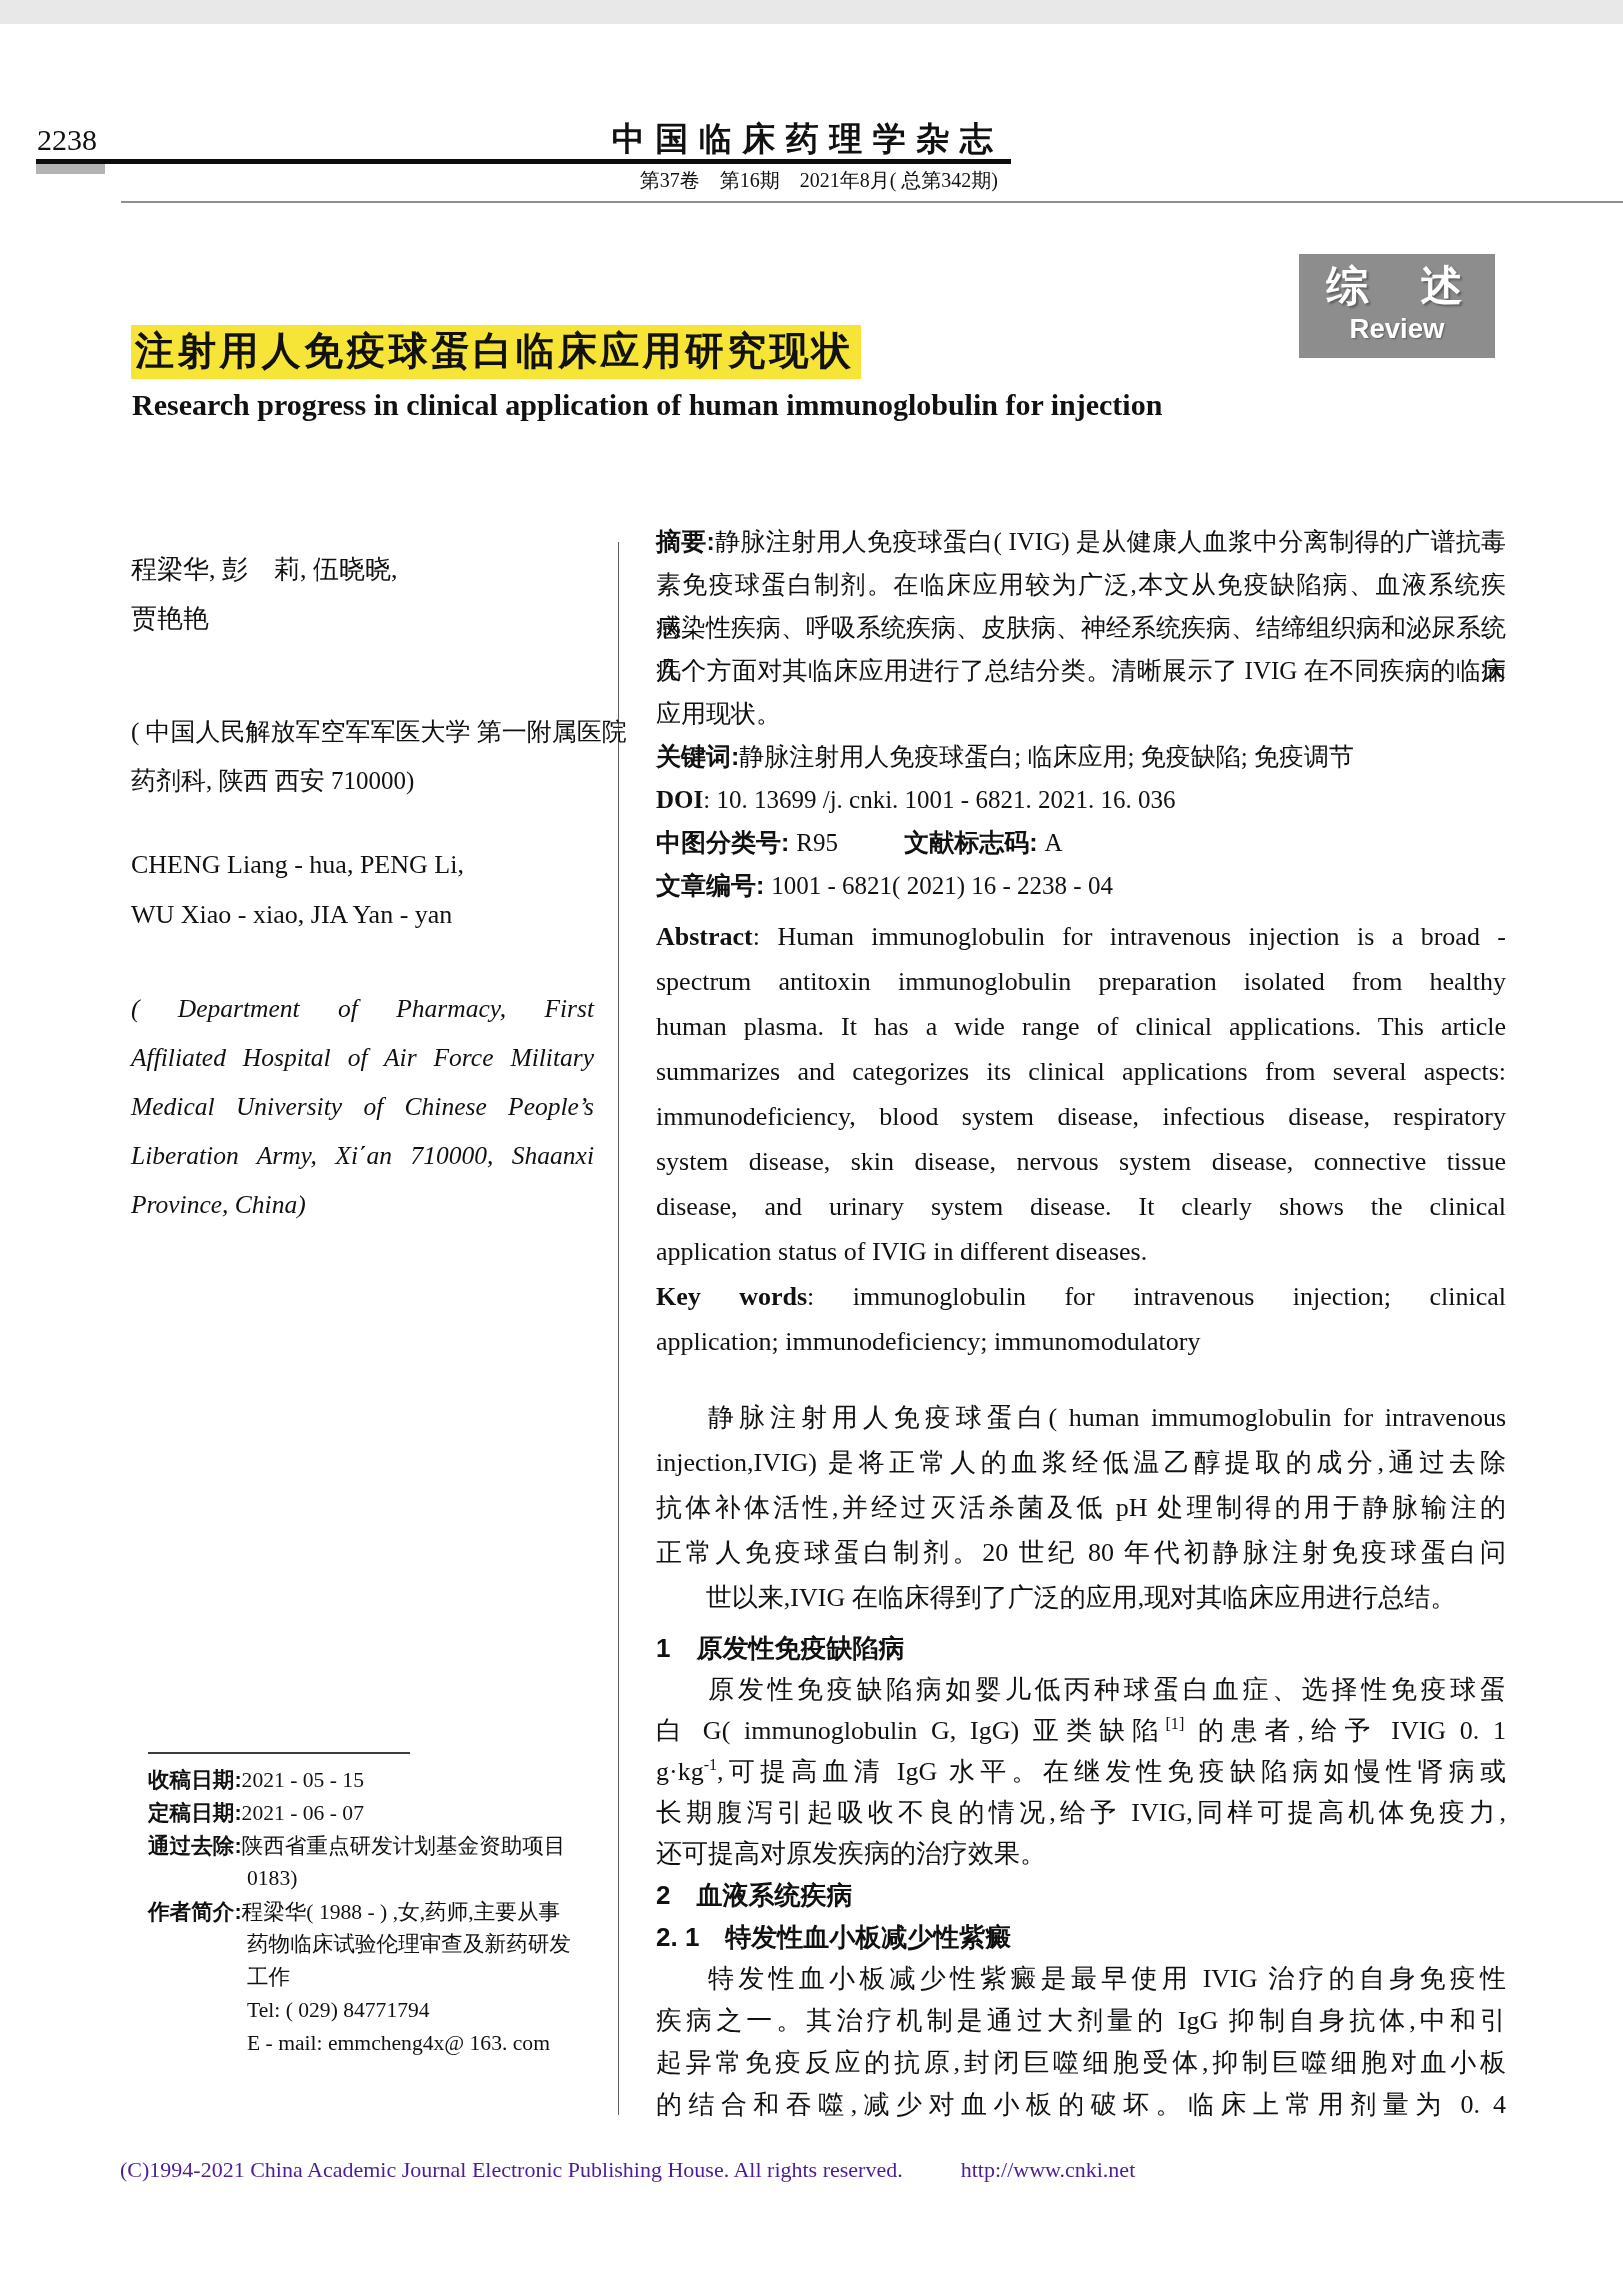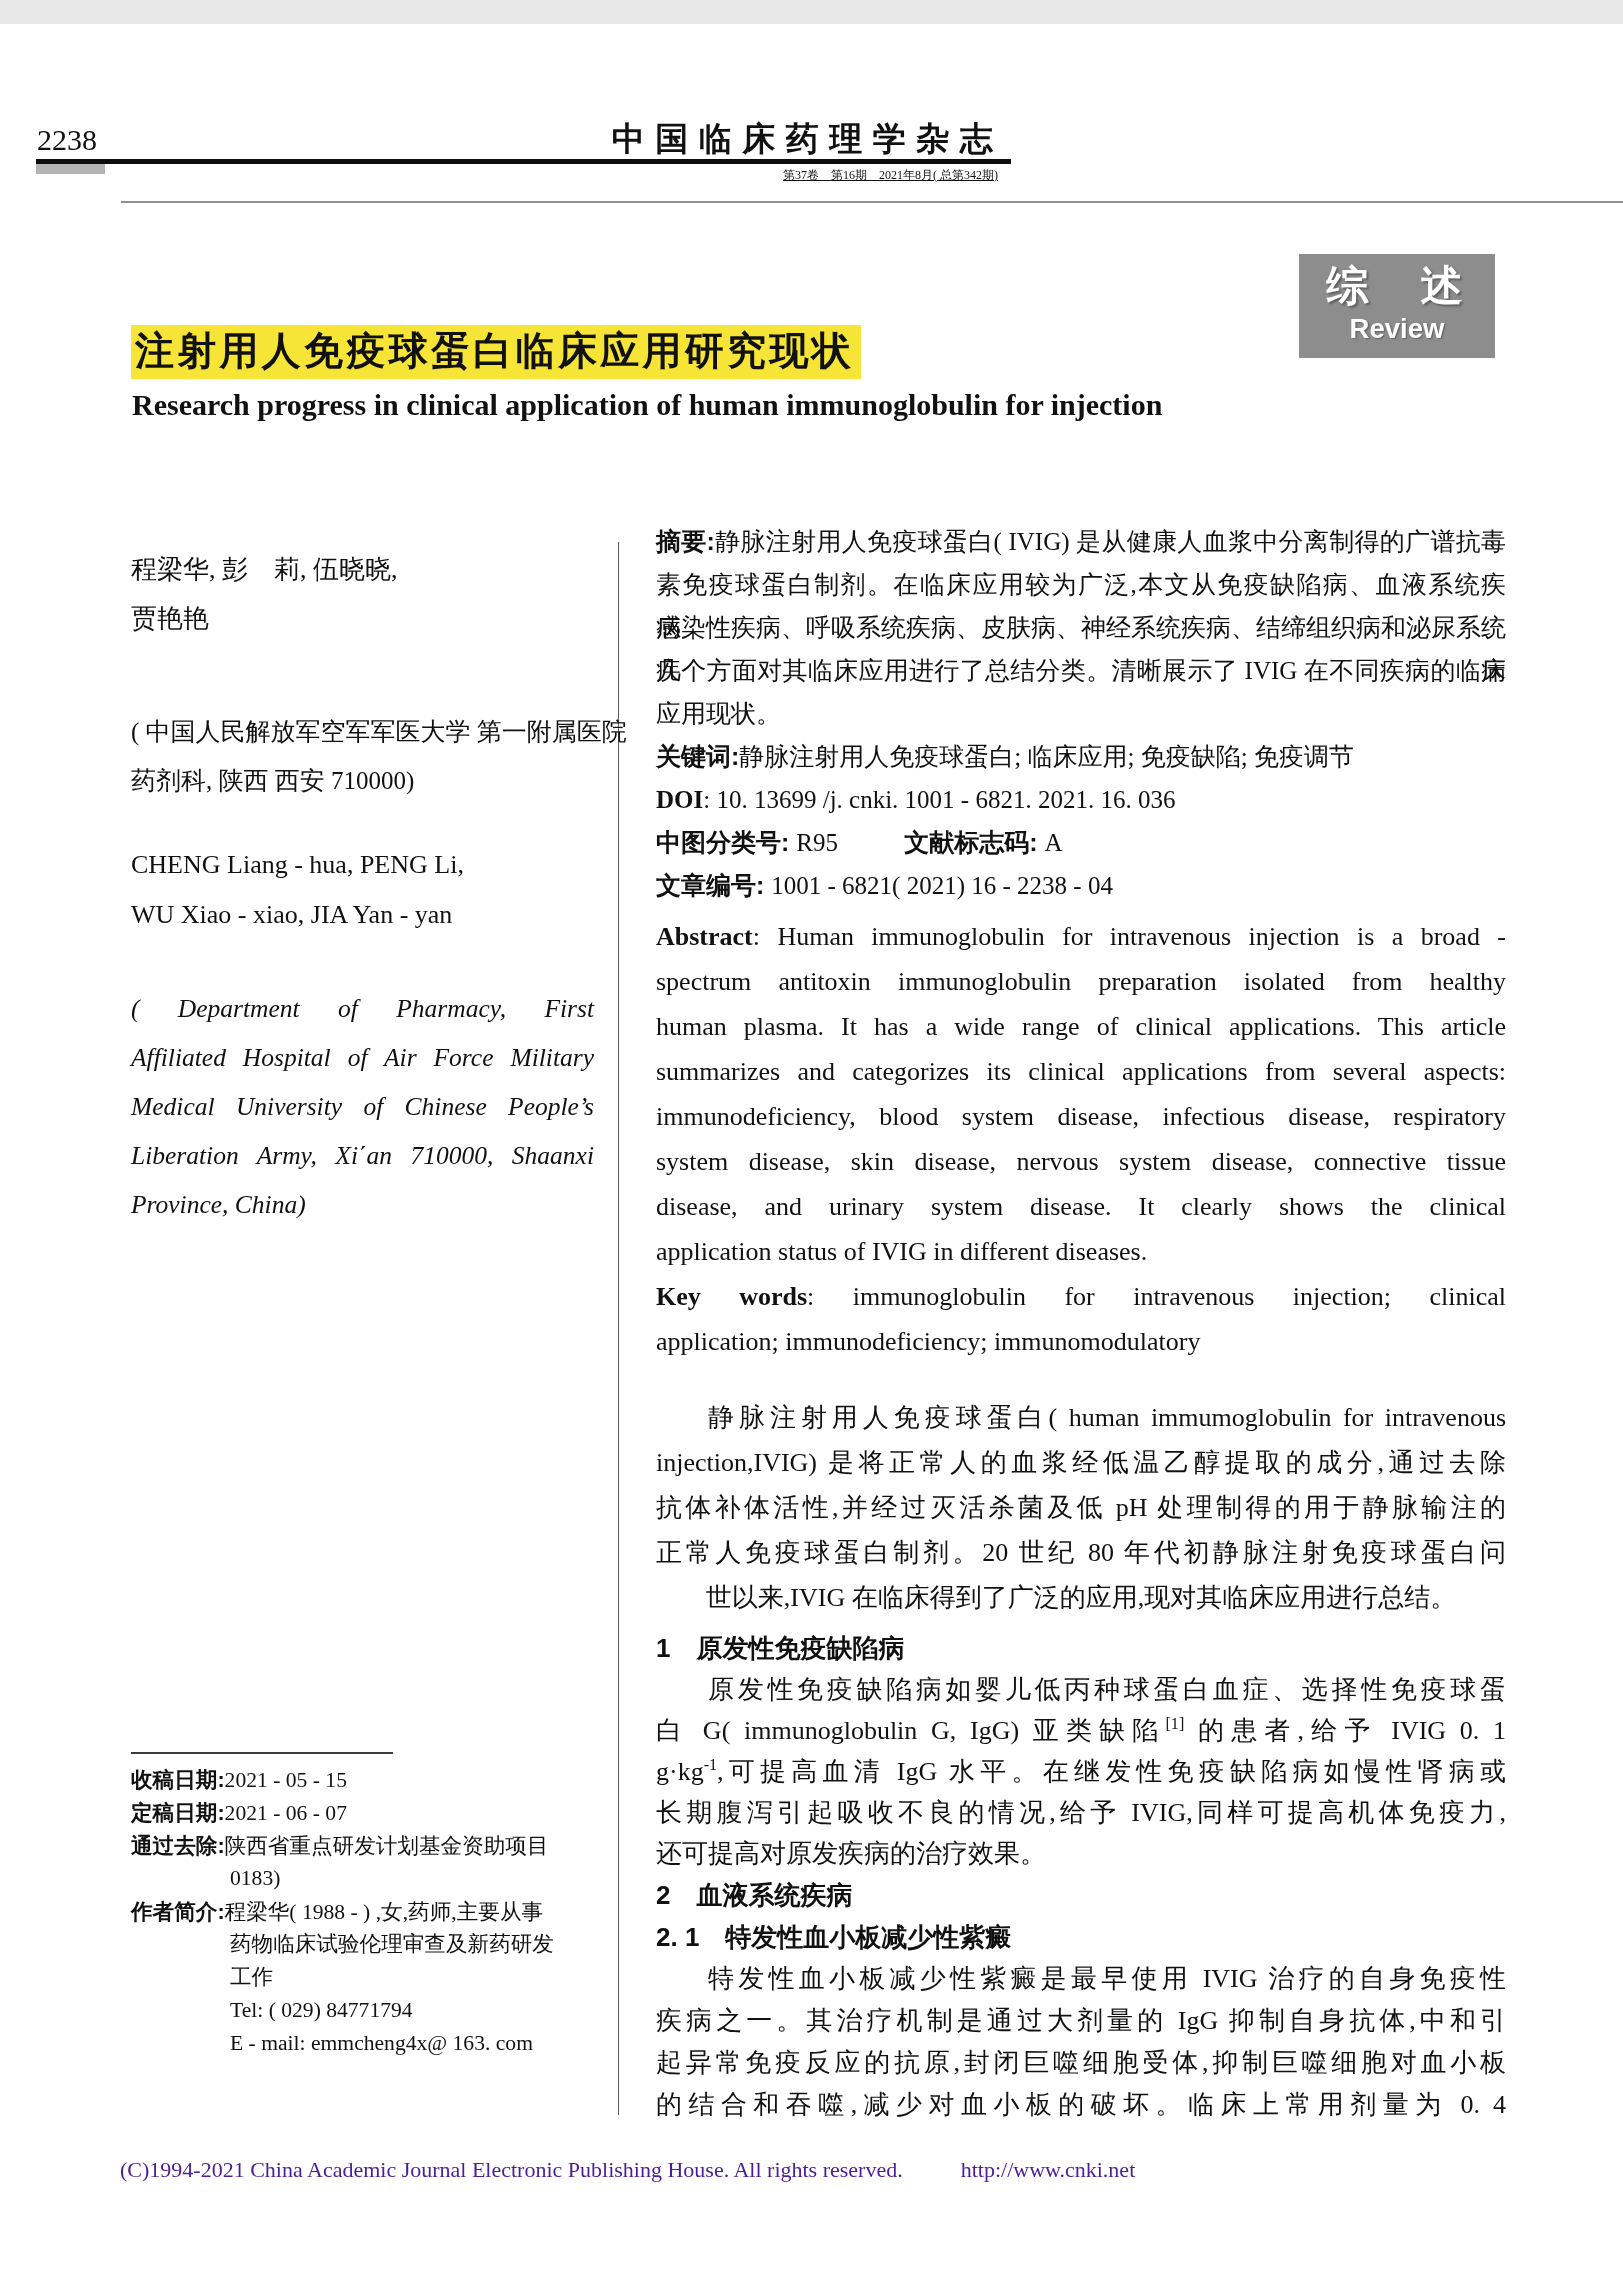--- a/index.html
+++ b/index.html
@@ -8,21 +8,21 @@
   .abs{position:absolute;}
   .i{font-style:italic;}
   .jl{text-align:justify;text-align-last:justify;}
   sup{font-size:0.62em;vertical-align:super;line-height:0;}
 
   
   #page-number{left:37px;top:99px;font-size:30px;}
   #journal-title{left:50%;top:93px;transform:translateX(-51%);font-size:33px;font-weight:bold;letter-spacing:10.5px;white-space:nowrap;}
   #rule-thick{left:36px;top:135px;width:975px;height:4.6px;background:#0d0d0d;}
   #scan-patch{left:36px;top:140px;width:69px;height:9.8px;background:#b3b3b3;}
-  #issue-info{right:625px;top:143px;font-size:12px;white-space:nowrap;text-decoration:underline;}
+  #issue-info{right:625px;top:143px;font-size:20px;white-space:nowrap;}
   #rule-thin{left:121px;top:177px;width:1502px;height:2px;background:#8f8f8f;}
 
   
   #badge{left:1299px;top:230px;width:196px;height:104px;background:#8d8d8d;text-align:center;color:#fff;}
   #badge .zh{margin-top:3.9px;font-size:42px;font-weight:bold;letter-spacing:5.2px;text-shadow:2px 2px 2px rgba(60,60,60,.55);white-space:nowrap;}
   #badge .en{margin-top:-1.3px;font-size:27.5px;font-weight:bold;font-family:"Liberation Sans",sans-serif;text-shadow:1.3px 1.3px 1.3px rgba(60,60,60,.5);}
 
   
   #cn-title{left:131px;top:300px;}
   #cn-title span{background:#f6e537;padding:3.9px 6.5px 6.5px 3.9px;font-size:39px;font-weight:bold;letter-spacing:3.3px;white-space:nowrap;}
@@ -46,21 +46,21 @@
   .heading{height:42px;line-height:42px;font-size:26px;font-weight:bold;font-family:"Liberation Sans",sans-serif;}
   .clabel{font-weight:bold;font-family:"Liberation Sans",sans-serif;}
   .elabel{font-weight:bold;}
   .indent{text-indent:52px;}
   .gap-en{height:6.5px;}
   .gap-body{height:31px;}
   .gap-h1{height:7.9px;}
   #clc-pair .second{margin-left:60px;}
 
   
-  #footnote{left:131px;top:1728px;width:478px;font-size:21.6px;}
+  #footnote{left:148px;top:1728px;width:478px;font-size:21.6px;}
   #footnote-rule{width:262px;height:2px;background:#3c3c3c;margin-bottom:9.2px;}
   .fn-line{height:33px;line-height:33px;white-space:nowrap;}
   .fn-label{font-weight:bold;font-family:"Liberation Sans",sans-serif;}
   .fn-cont{padding-left:99px;}
 
   
   #footer{left:120px;top:2133px;font-size:22px;color:#4c1d95;white-space:nowrap;}
   #footer .url{margin-left:58px;}
 </style>
 </head>

